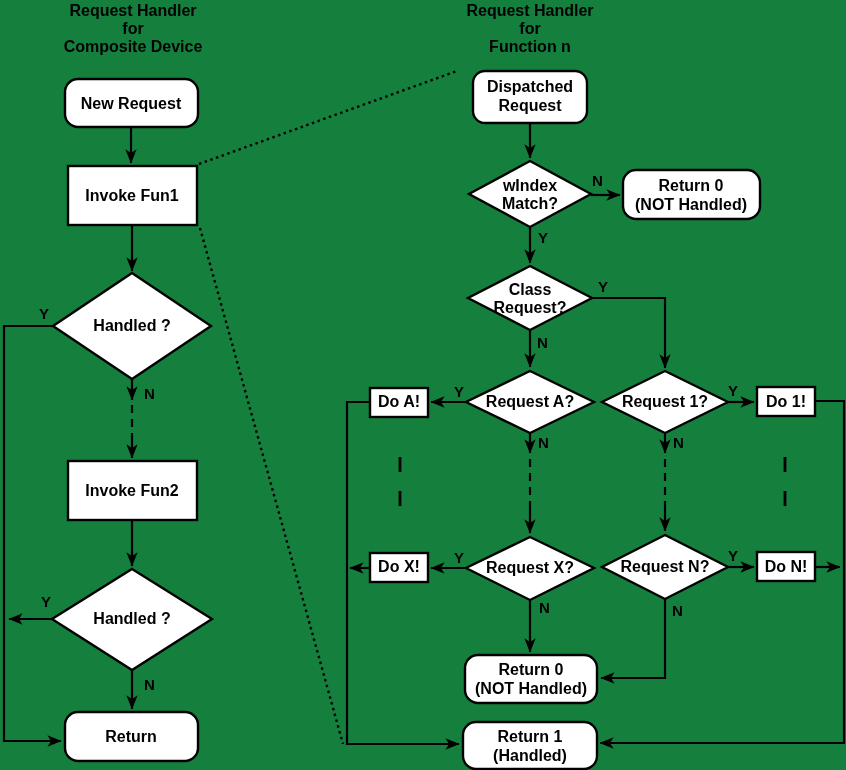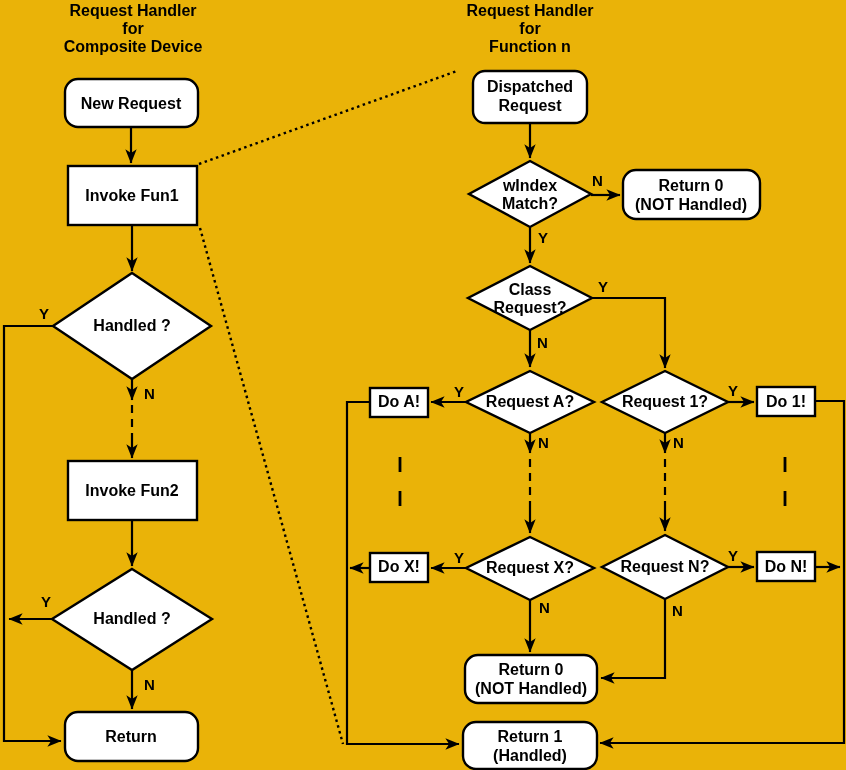--- a/index.html
+++ b/index.html
@@ -1,16 +1,16 @@
 <!DOCTYPE html>
 <html><head>
 <meta charset="utf-8">
 <style>
   html,body{margin:0;padding:0;background:#fff;}
-  .stage{position:relative;width:846px;height:770px;background:#eab308;overflow:hidden;}
+  .stage{position:relative;width:846px;height:770px;background:#15803d;overflow:hidden;}
   svg{display:block;}
   .shape{fill:#ffffff;stroke:#000000;stroke-width:2.4px;}
   .conn{fill:none;stroke:#000000;stroke-width:2.2px;}
   .conn-dash{fill:none;stroke:#000000;stroke-width:2.2px;stroke-dasharray:8 6;}
   .dotted{fill:none;stroke:#000000;stroke-width:2.4px;stroke-dasharray:2.5 3.5;}
   .ellip{stroke:#000000;stroke-width:2.8px;}
   text{fill:#000000;font-family:"Liberation Sans",sans-serif;font-weight:600;
        font-size:16px;text-anchor:middle;}
   text.small{font-size:15px;}
   text.ls{text-anchor:start;}

